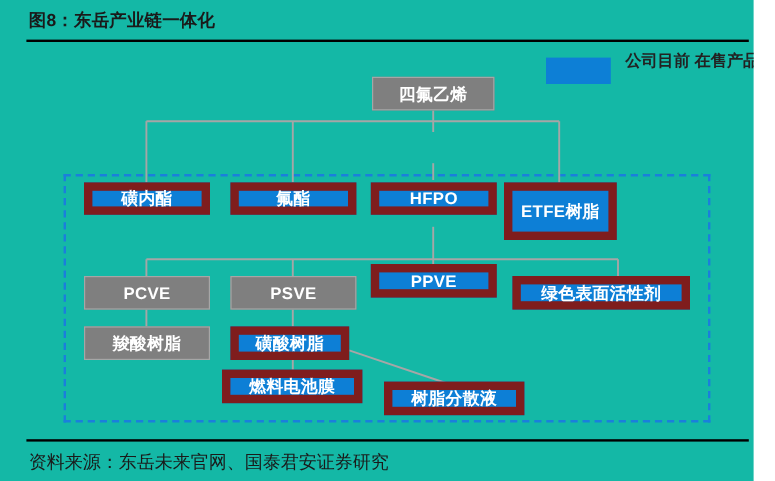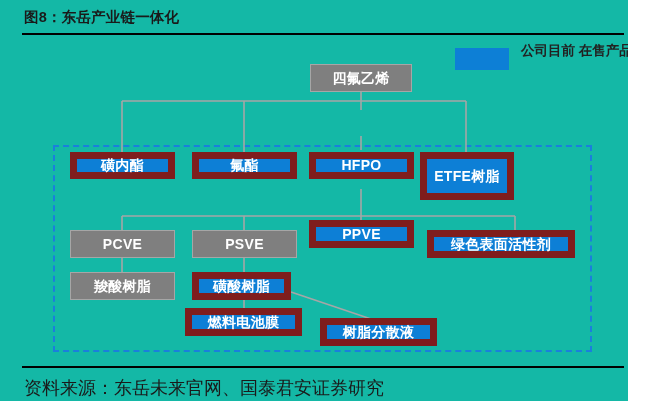--- a/index.html
+++ b/index.html
@@ -39,21 +39,21 @@
     top: 366px;
     width: 602px;
     height: 2px;
     background: #000000;
   }
   .source-note {
     position: absolute;
     left: 24px;
     top: 376px;
     font-family: Liberation Mono, monospace;
-    font-size: 18px;
+    font-size: 15px;
     color: #1a1a1a;
     white-space: nowrap;
   }
 
   
   .legend {
     position: absolute;
     left: 455px;
     top: 40px;
     width: 175px;

